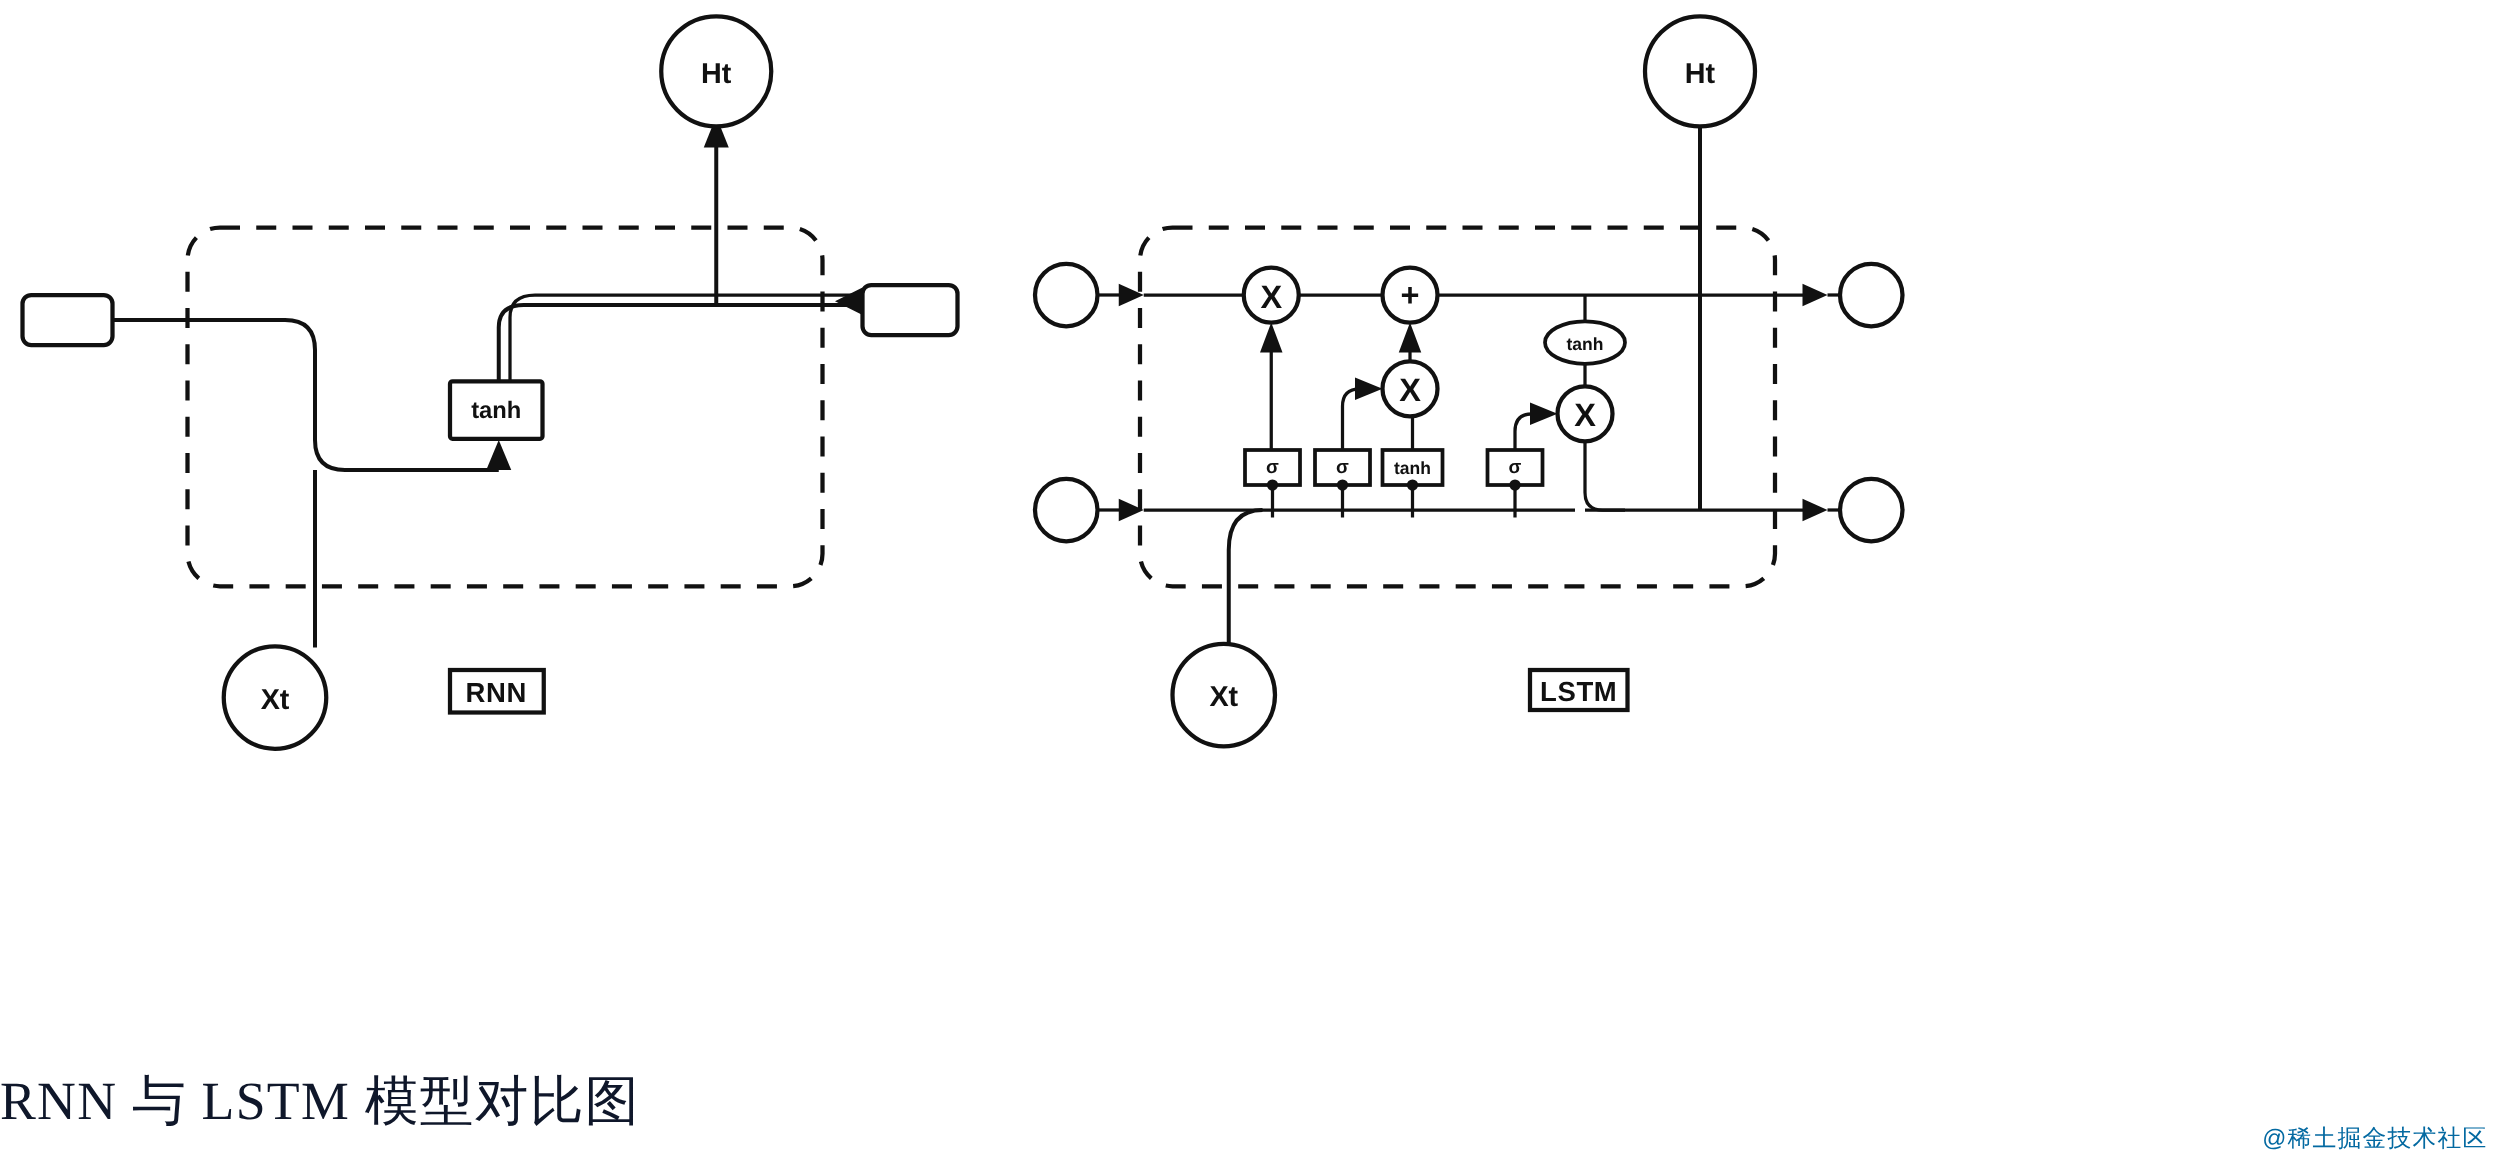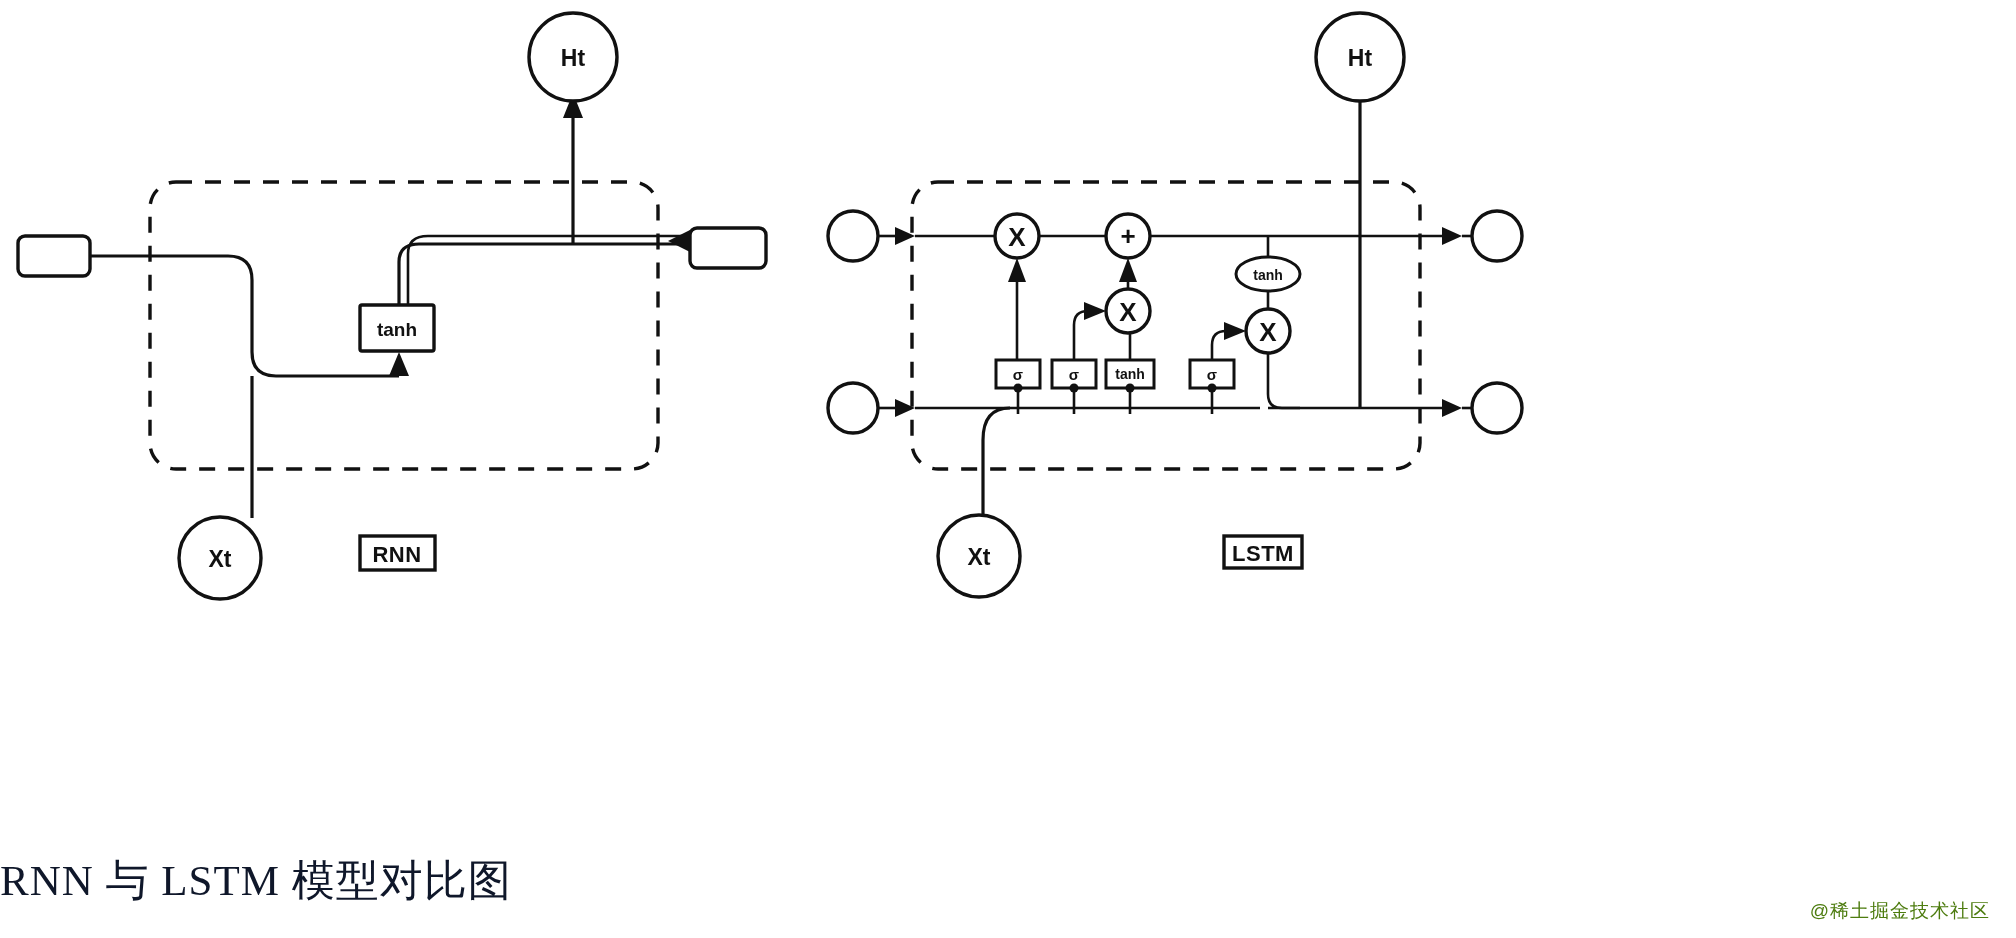--- a/index.html
+++ b/index.html
@@ -79,21 +79,21 @@
     font-size: 43px;
     color: #0f172a;
     letter-spacing: 1px;
   }
   .watermark {
     position: absolute;
     right: 26px;
     bottom: 14px;
     font-family: "Liberation Sans", sans-serif;
     font-size: 19px;
-    color: #4d7c0f;
+    color: #0369a1;
     letter-spacing: 1px;
   }
 </style>
 </head>
 <body>
 
 <svg id="canvas" viewBox="0 0 2016 938">
 
   <g>
 

